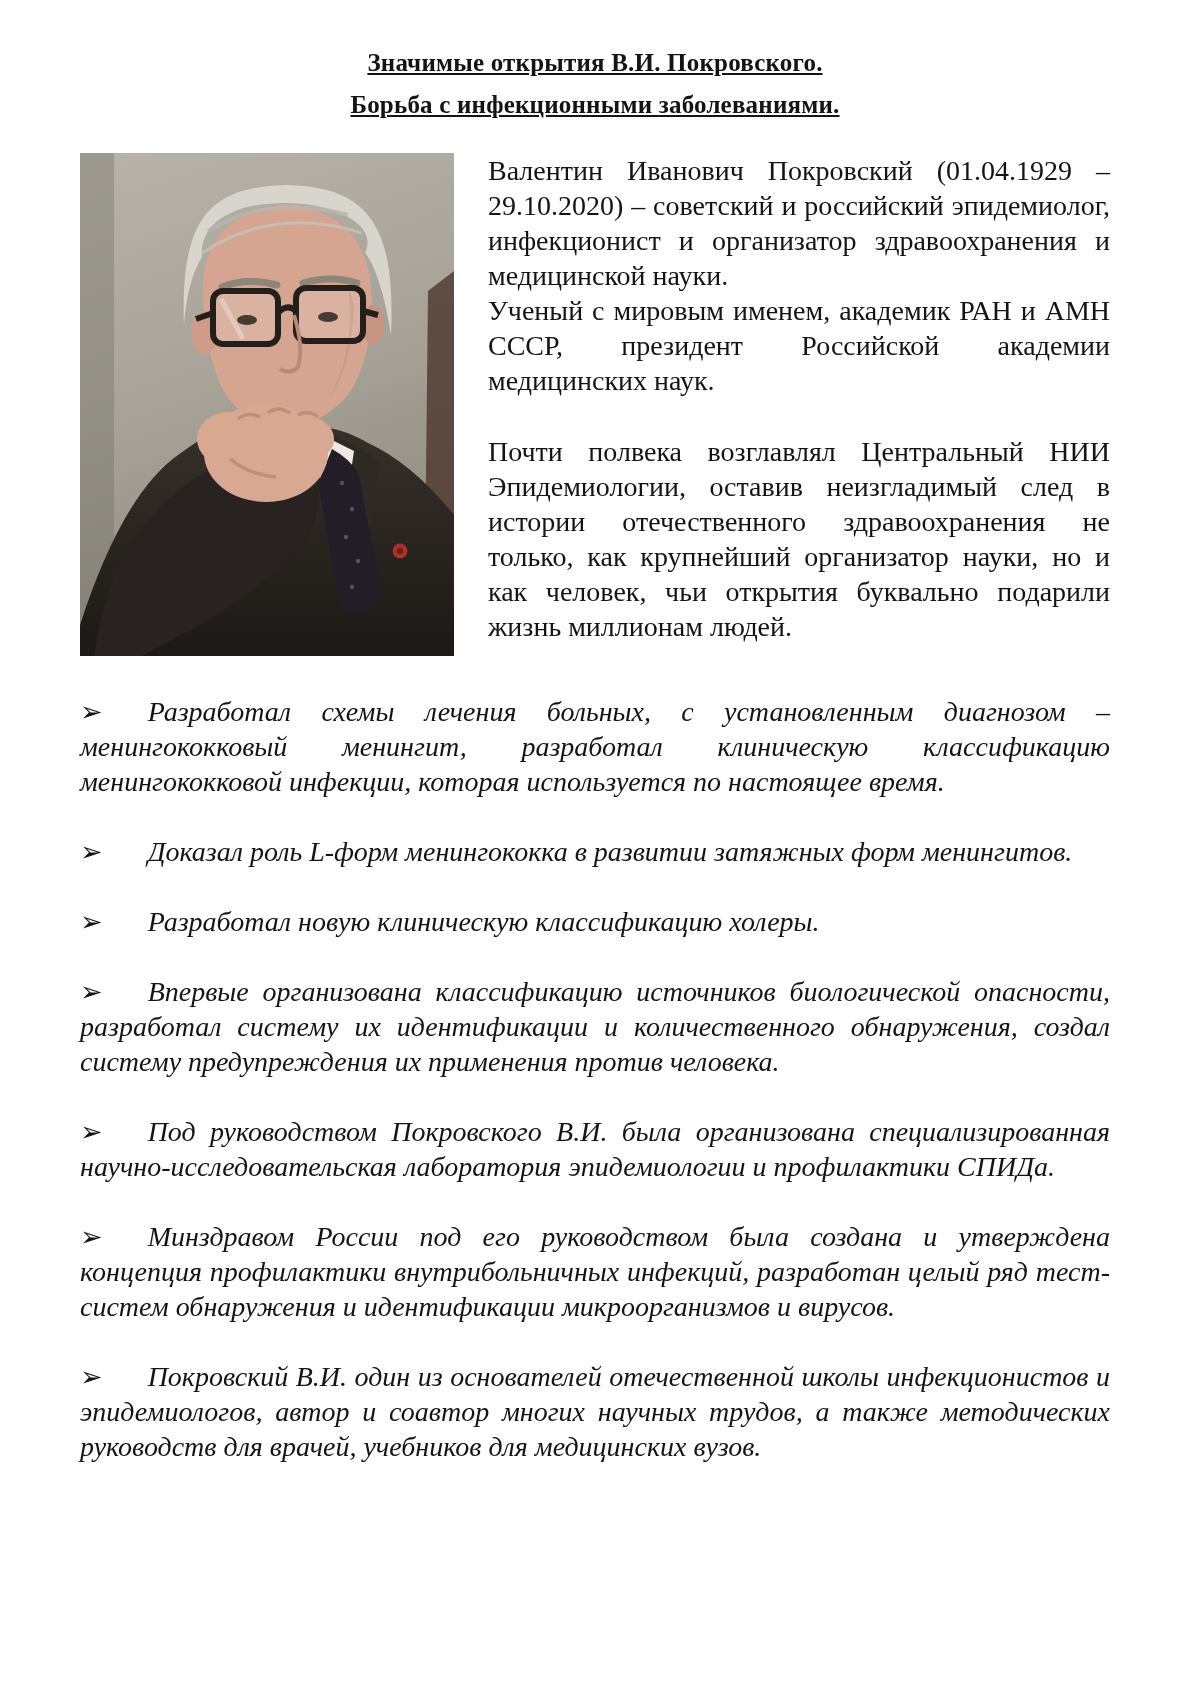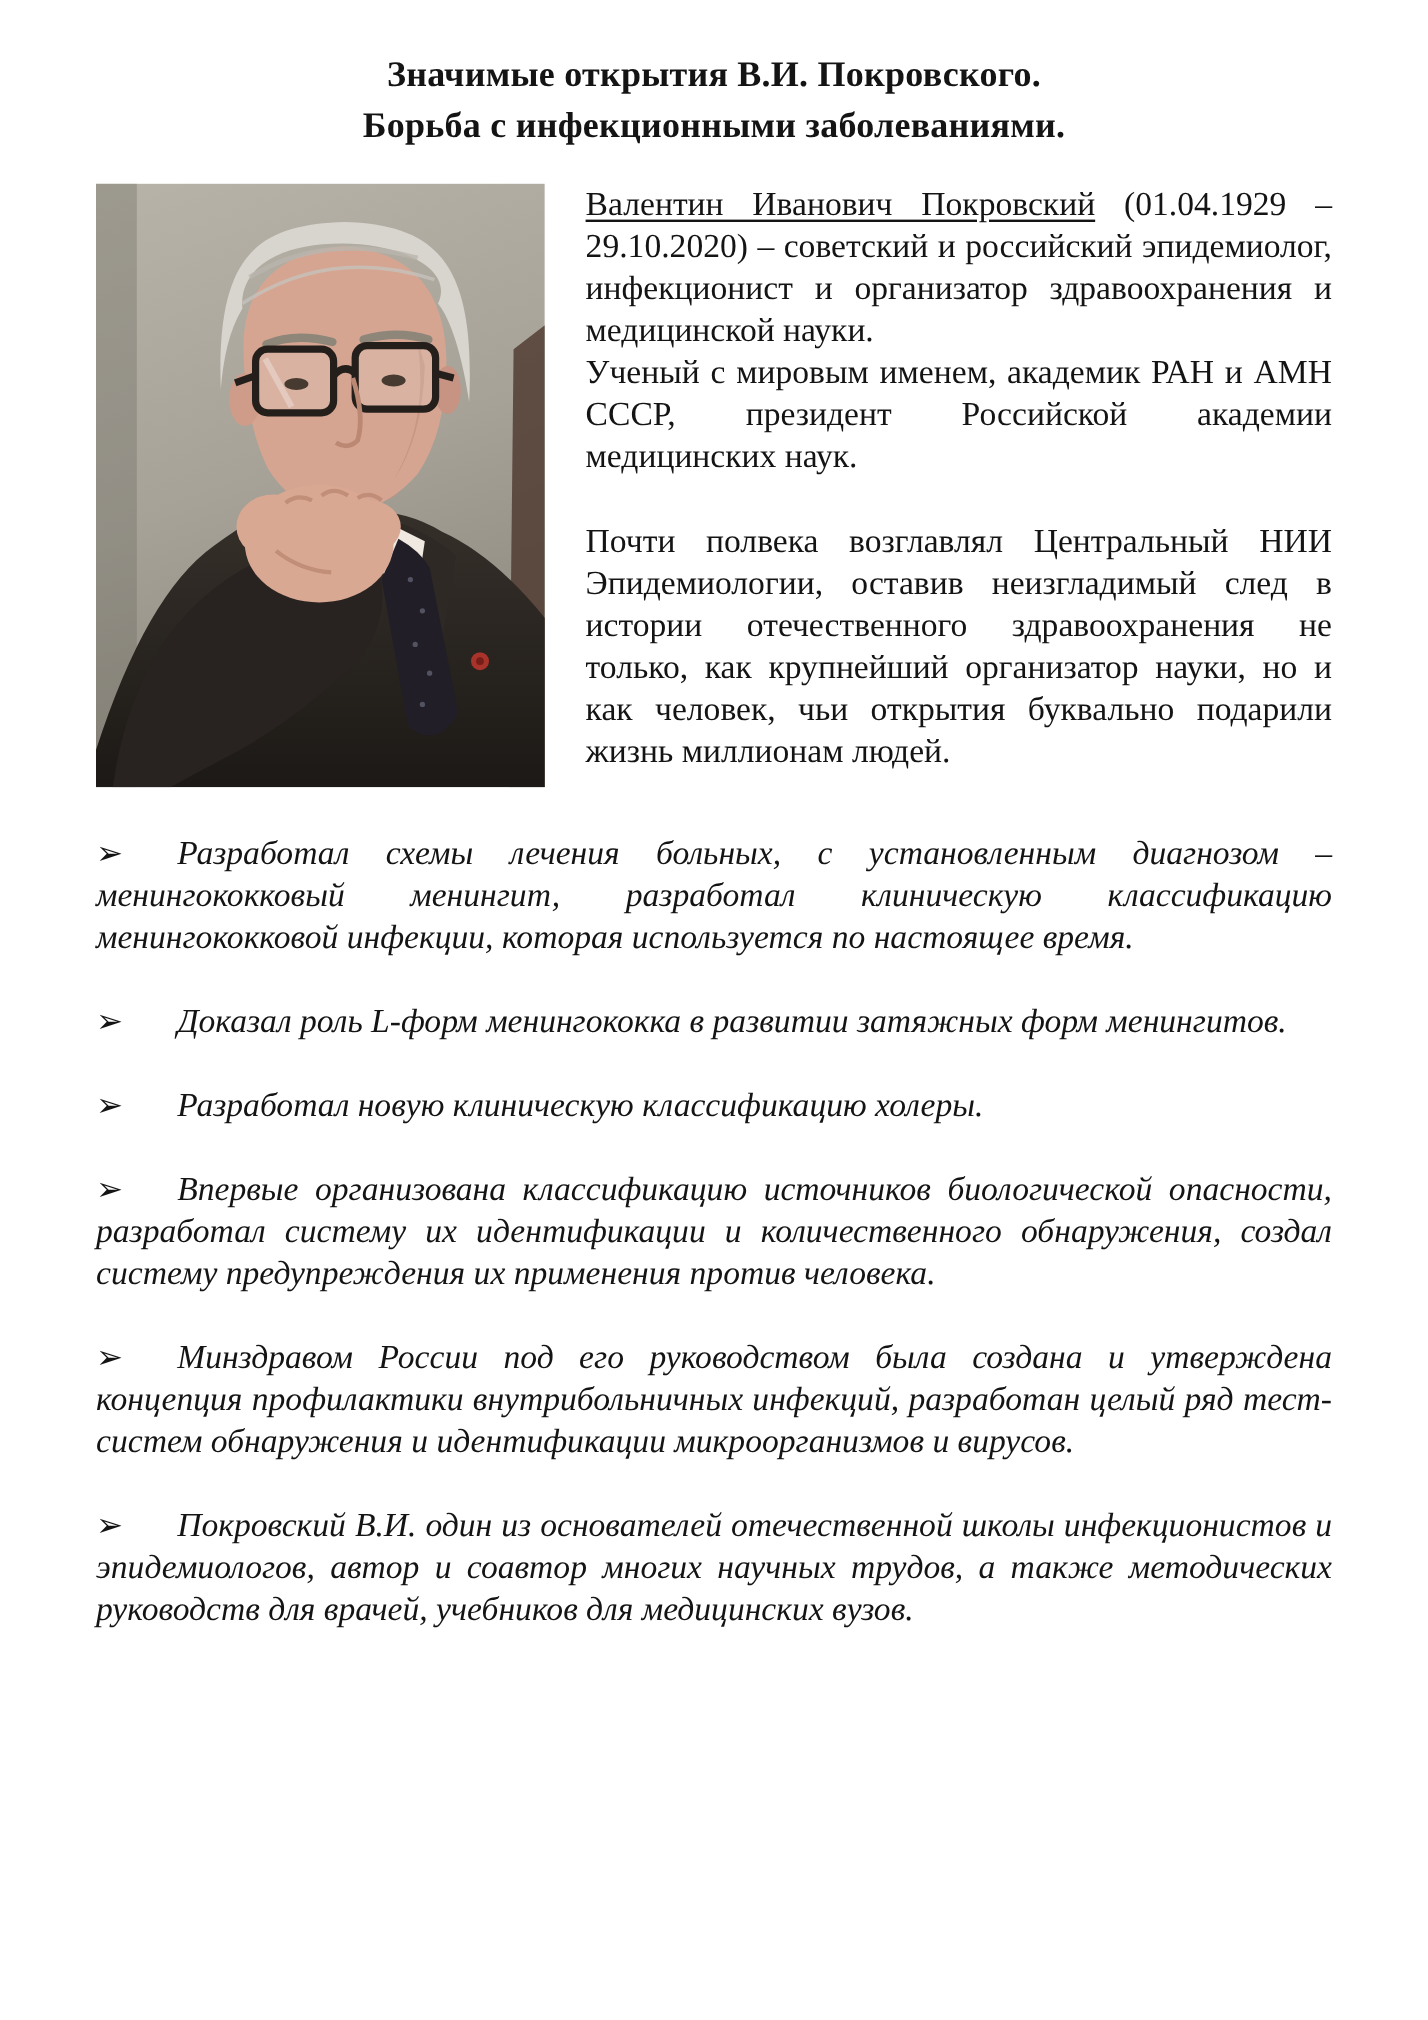--- a/index.html
+++ b/index.html
@@ -8,23 +8,24 @@
     background: #ffffff;
     overflow: hidden;
     font-family: "Liberation Serif", serif;
     color: #141414;
   }
   .content { padding: 0 80px; }
   .title {
     margin-top: 42px;
     text-align: center;
     font-weight: bold;
-    font-size: 30px;
+    font-size: 25px;
     line-height: 42px;
     letter-spacing: 0.2px;
+    text-decoration: underline;
   }
   .profile {
     display: flex;
     margin-top: 27px;
     gap: 34px;
   }
   .photo-frame {
     flex: none;
     width: 374px;
     height: 503px;
@@ -32,21 +33,20 @@
   .photo-frame svg { display: block; width: 374px; height: 503px; }
   .intro {
     flex: 1;
     font-size: 28px;
     line-height: 35px;
     text-align: justify;
   }
   .intro p { margin: 0; }
   .intro p.gap-before { margin-top: 36px; }
   .uname {
-    text-decoration: underline;
     text-decoration-thickness: 2px;
     text-underline-offset: 4px;
   }
   .bullets {
     margin-top: 38px;
     font-size: 28px;
     line-height: 35px;
     text-align: justify;
     font-style: italic;
   }
@@ -155,17 +155,18 @@
       <p class="gap-before">Почти полвека возглавлял Центральный НИИ Эпидемиологии, оставив неизгладимый след в истории отечественного здравоохранения не только, как крупнейший организатор науки, но и как человек, чьи открытия буквально подарили жизнь миллионам людей.</p>
     </div>
 
   </div>
 
   <div class="bullets">
     <p><span class="marker">➢</span><span>Разработал схемы лечения больных, с установленным диагнозом – менингококковый менингит, разработал клиническую классификацию менингококковой инфекции, которая используется по настоящее время.</span></p>
     <p><span class="marker">➢</span><span>Доказал роль L-форм менингококка в развитии затяжных форм менингитов.</span></p>
     <p><span class="marker">➢</span><span>Разработал новую клиническую классификацию холеры.</span></p>
     <p><span class="marker">➢</span><span>Впервые организована классификацию источников биологической опасности, разработал систему их идентификации и количественного обнаружения, создал систему предупреждения их применения против человека.</span></p>
+    <p><span class="marker">➢</span><span>Под руководством Покровского В.И. была организована специализированная научно-исследовательская лаборатория эпидемиологии и профилактики СПИДа.</span></p>
     <p><span class="marker">➢</span><span>Минздравом России под его руководством была создана и утверждена концепция профилактики внутрибольничных инфекций, разработан целый ряд тест-систем обнаружения и идентификации микроорганизмов и вирусов.</span></p>
     <p><span class="marker">➢</span><span>Покровский В.И. один из основателей отечественной школы инфекционистов и эпидемиологов, автор и соавтор многих научных трудов, а также методических руководств для врачей, учебников для медицинских вузов.</span></p>
   </div>
 
 </div>
 
 </body></html>

